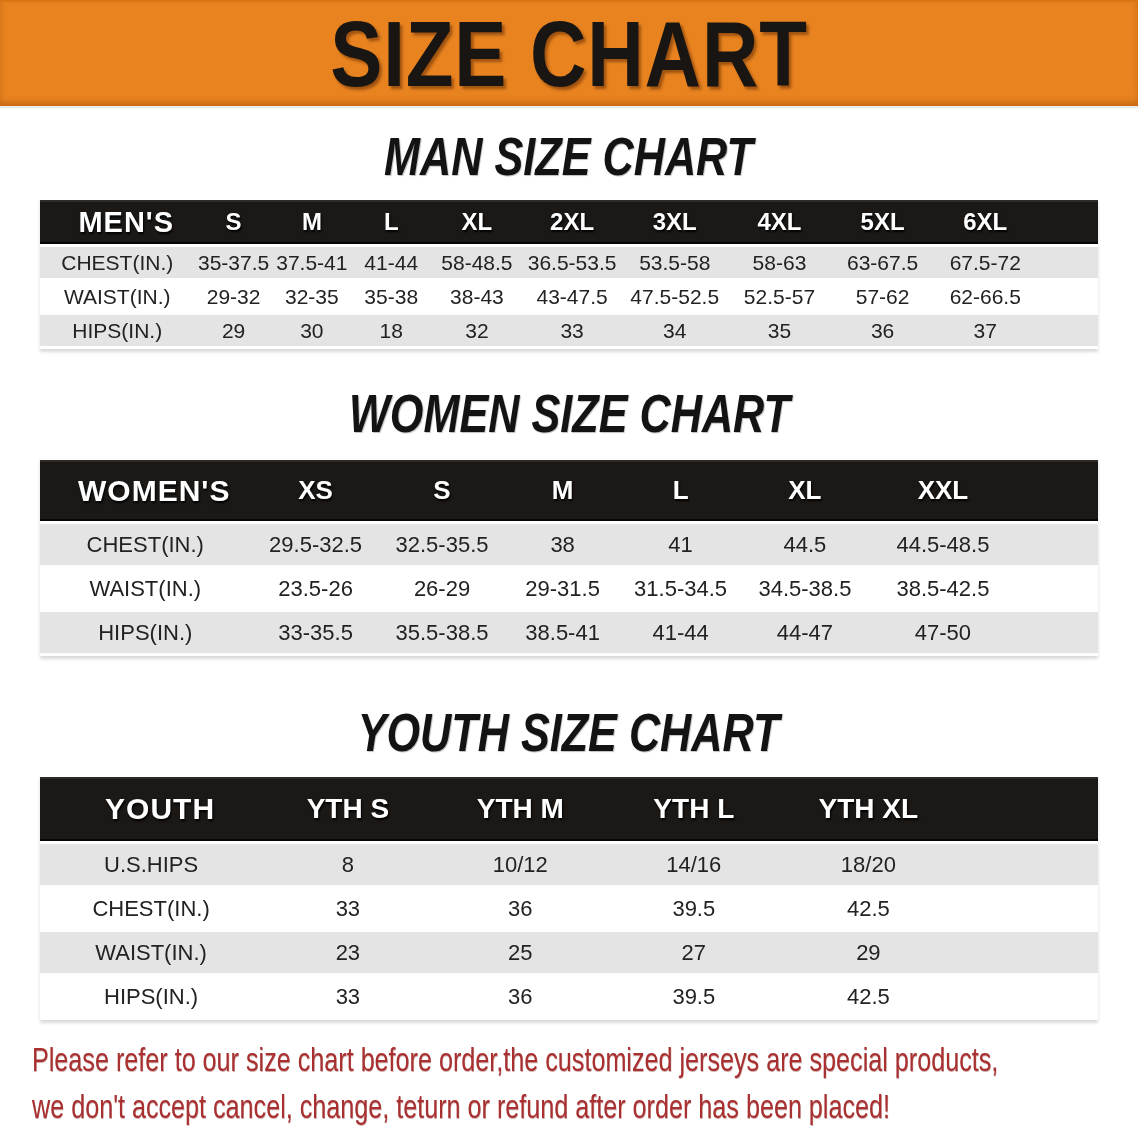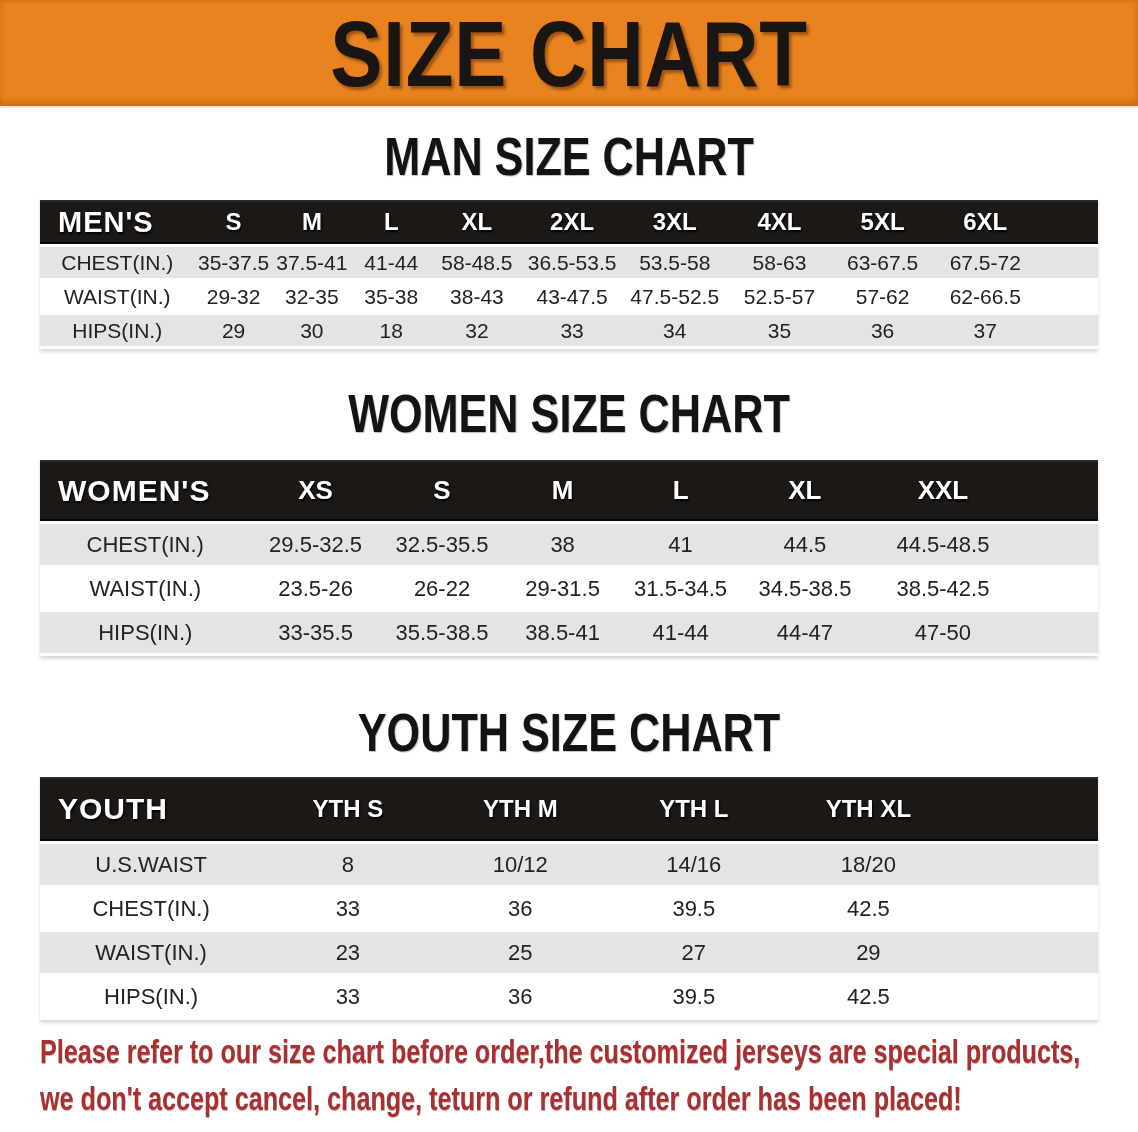--- a/index.html
+++ b/index.html
@@ -13,21 +13,21 @@
     border-top:2px solid #d97613;
     box-shadow:inset 0 -4px 6px rgba(140,60,0,0.35), 0 2px 0 rgba(0,0,0,0.08);
   }
   .banner-title{
     display:inline-block;line-height:104px;font-size:92px;font-weight:700;
     color:#181512;transform:scaleX(0.85);transform-origin:center;
     letter-spacing:1px;white-space:nowrap;
     text-shadow:3px 3px 3px rgba(70,25,0,0.45);
   }
   
-  .section-heading{margin:13px;text-align:center;line-height:56px;height:56px;}
+  .section-heading{margin:13px;text-align:center;line-height:56px;height:56px;font-style:italic;}
   .section-heading .cond{
     display:inline-block;font-size:54px;font-weight:700;color:#131313;
     transform:scaleX(0.8);transform-origin:center;white-space:nowrap;
     letter-spacing:0px;text-shadow:1px 1px 1px rgba(0,0,0,0.25);
   }
   .mt-men{margin-top:22px;}
   .mt-women{margin-top:36px;}
   .mt-youth{margin-top:48px;}
   
   .table-wrap{padding:0 40px;}
@@ -39,34 +39,34 @@
   .t1{margin-top:16px;}
   .t2{margin-top:14px;}
   table.size-table th,table.size-table td{
     text-align:center;vertical-align:middle;padding:0;overflow:hidden;white-space:nowrap;
   }
   thead th{
     background:#1b1816;color:#ffffff;font-weight:700;
     text-shadow:1px 2px 2px rgba(0,0,0,0.9);
     border-top:2px solid #2e2a28;border-bottom:2px solid #060606;
   }
-  thead th.hlabel{text-align:left;padding-left:18px;letter-spacing:1px;margin-left:48px;}
+  thead th.hlabel{text-align:center;padding-left:18px;letter-spacing:1px;margin-left:48px;}
   tbody td{color:#222222;background:#ffffff;}
   tbody tr:nth-child(odd) td{background:#e4e4e4;}
   .t0 thead th{height:40px;font-size:24px;}
   .t0 thead th.hlabel{font-size:29px;}
   .t0 tbody td{height:31px;font-size:21px;}
   .t1 thead th{height:57px;font-size:26px;}
   .t1 thead th.hlabel{font-size:30px;}
   .t1 tbody td{height:41px;font-size:22px;}
-  .t2 thead th{height:60px;font-size:24px;}
+  .t2 thead th{height:60px;font-size:28px;}
   .t2 thead th.hlabel{font-size:30px;}
   .t2 tbody td{height:41px;font-size:22px;}
   
-  .disclaimer{margin-top:8px;padding-left:40px;font-weight:bold;}
+  .disclaimer{margin-top:16px;padding-left:32px;}
   .d-line{line-height:47px;height:47px;}
   .d-cond{
     display:inline-block;white-space:nowrap;font-size:34px;color:#A93030;
     transform:scaleX(0.74);transform-origin:0 50%;
     text-shadow:0.5px 0.5px 0 rgba(120,20,20,0.35);
   }
 </style>
 </head>
 <body>
 
@@ -185,21 +185,21 @@
           <td>32.5-35.5</td>
           <td>38</td>
           <td>41</td>
           <td>44.5</td>
           <td>44.5-48.5</td>
           <td></td>
         </tr>
         <tr>
           <td>WAIST(IN.)</td>
           <td>23.5-26</td>
-          <td>26-22</td>
+          <td>26-29</td>
           <td>29-31.5</td>
           <td>31.5-34.5</td>
           <td>34.5-38.5</td>
           <td>38.5-42.5</td>
           <td></td>
         </tr>
         <tr>
           <td>HIPS(IN.)</td>
           <td>33-35.5</td>
           <td>35.5-38.5</td>
@@ -231,21 +231,21 @@
           <th class="hlabel">YOUTH</th>
           <th>YTH S</th>
           <th>YTH M</th>
           <th>YTH L</th>
           <th>YTH XL</th>
           <th></th>
         </tr>
       </thead>
       <tbody>
         <tr>
-          <td>U.S.WAIST</td>
+          <td>U.S.HIPS</td>
           <td>8</td>
           <td>10/12</td>
           <td>14/16</td>
           <td>18/20</td>
           <td></td>
         </tr>
         <tr>
           <td>CHEST(IN.)</td>
           <td>33</td>
           <td>36</td>

